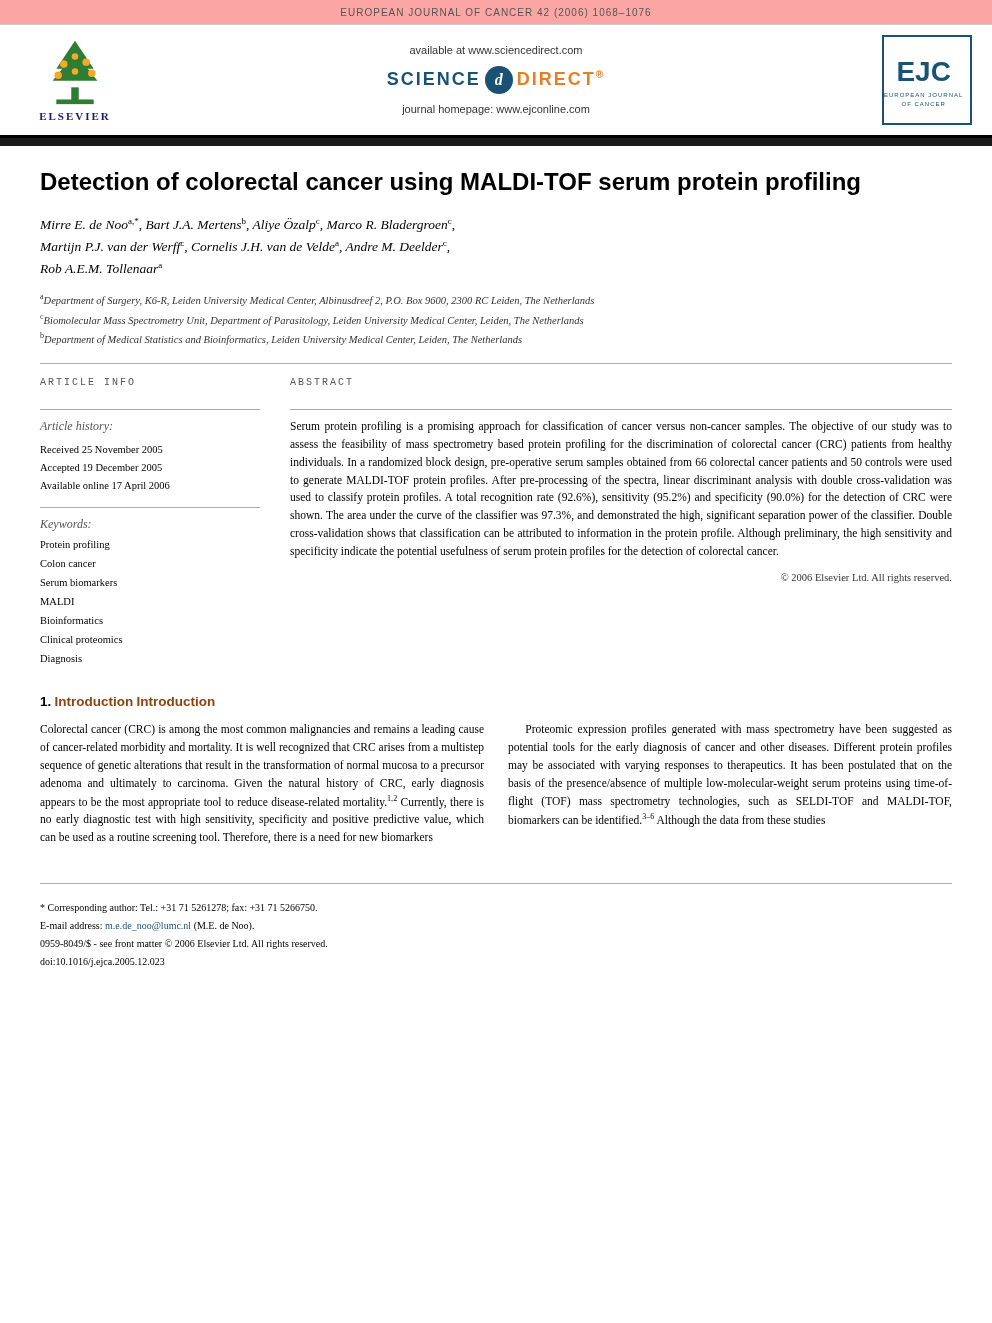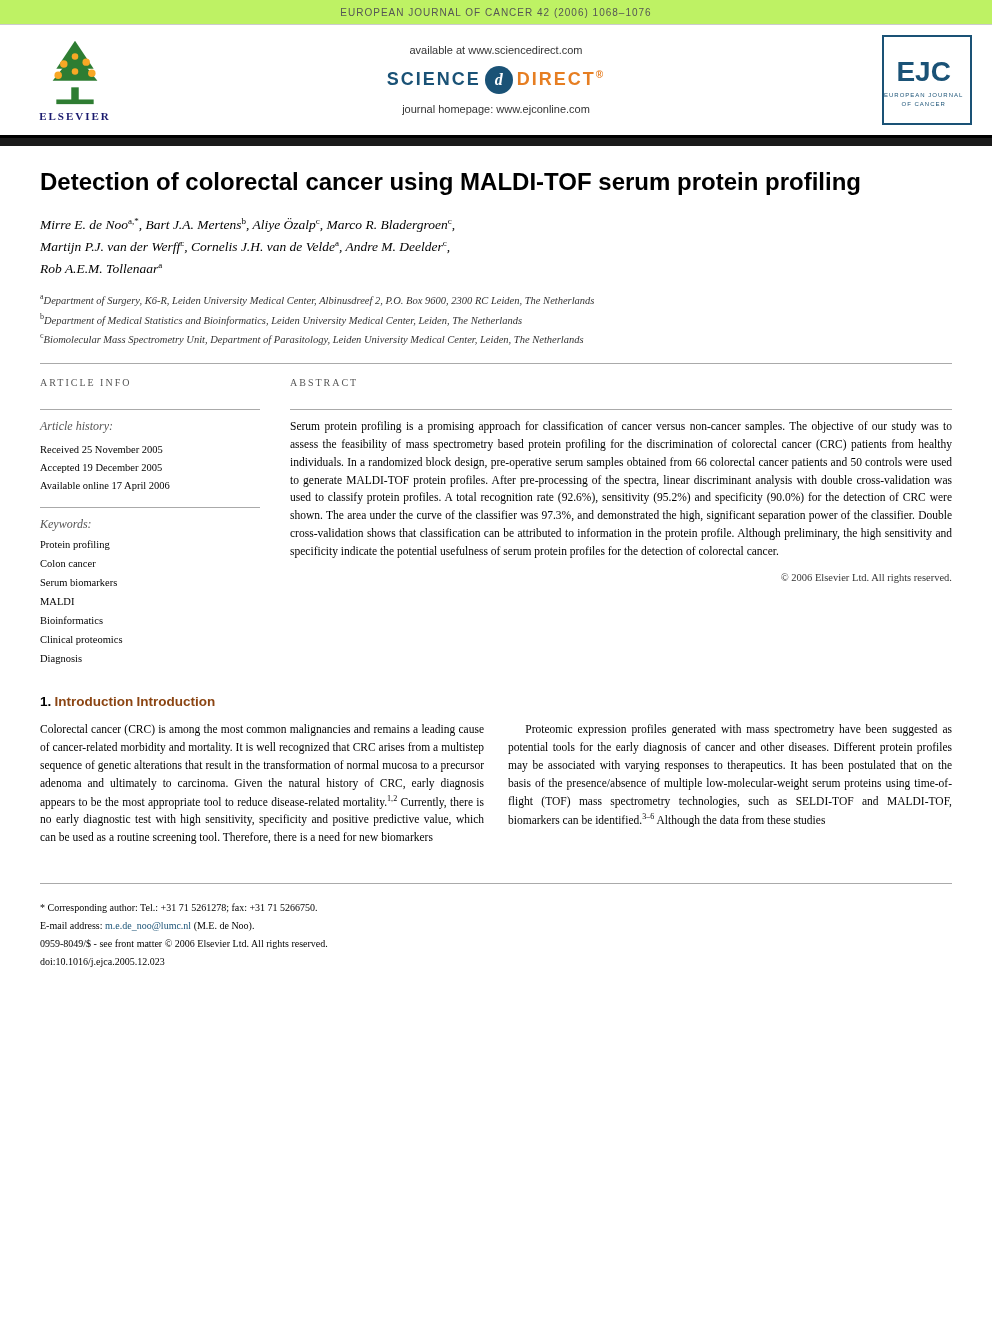--- a/index.html
+++ b/index.html
@@ -8,21 +8,21 @@
       background: #fff;
       color: #000;
       width: 992px;
       min-height: 1323px;
       font-size: 13px;
       line-height: 1.4;
     }
 
     
     .top-bar {
-      background: #bef264;
+      background: #fca5a5;
       text-align: center;
       padding: 6px 0 4px;
       font-size: 10px;
       color: #555;
       letter-spacing: 1px;
       font-family: Arial, sans-serif;
       border-bottom: 1px solid #ccc;
     }
 
     
@@ -213,21 +213,21 @@
     }
 
     .right-col {
       flex: 1;
     }
 
     .section-heading {
       font-size: 10px;
       letter-spacing: 2px;
       color: #555;
-      font-family: Liberation Serif, serif;
+      font-family: Liberation Mono, monospace;
       margin-bottom: 19px;
       text-transform: uppercase;
     }
 
     .article-info-label {
       font-size: 12px;
       color: #555;
       font-style: italic;
       margin-bottom: 6px;
     }
@@ -402,22 +402,22 @@
   <div class="authors">
     <em>
       Mirre E. de Noo<sup>a,*</sup>, Bart J.A. Mertens<sup>b</sup>, Aliye Özalp<sup>c</sup>, Marco R. Bladergroen<sup>c</sup>,<br>
       Martijn P.J. van der Werff<sup>c</sup>, Cornelis J.H. van de Velde<sup>a</sup>, Andre M. Deelder<sup>c</sup>,<br>
       Rob A.E.M. Tollenaar<sup>a</sup>
     </em>
   </div>
 
   <div class="affiliations">
     <div class="affil-item"><sup>a</sup><em>Department of Surgery, K6-R, Leiden University Medical Center, Albinusdreef 2, P.O. Box 9600, 2300 RC Leiden, The Netherlands</em></div>
+    <div class="affil-item"><sup>c</sup><em>Biomolecular Mass Spectrometry Unit, Department of Parasitology, Leiden University Medical Center, Leiden, The Netherlands</em></div>
     <div class="affil-item"><sup>b</sup><em>Department of Medical Statistics and Bioinformatics, Leiden University Medical Center, Leiden, The Netherlands</em></div>
-    <div class="affil-item"><sup>c</sup><em>Biomolecular Mass Spectrometry Unit, Department of Parasitology, Leiden University Medical Center, Leiden, The Netherlands</em></div>
   </div>
 
   <hr class="h-divider">
 
   <div class="two-col">
 
     <div class="left-col">
       <div class="section-heading">ARTICLE INFO</div>
       <hr class="left-divider">
 

